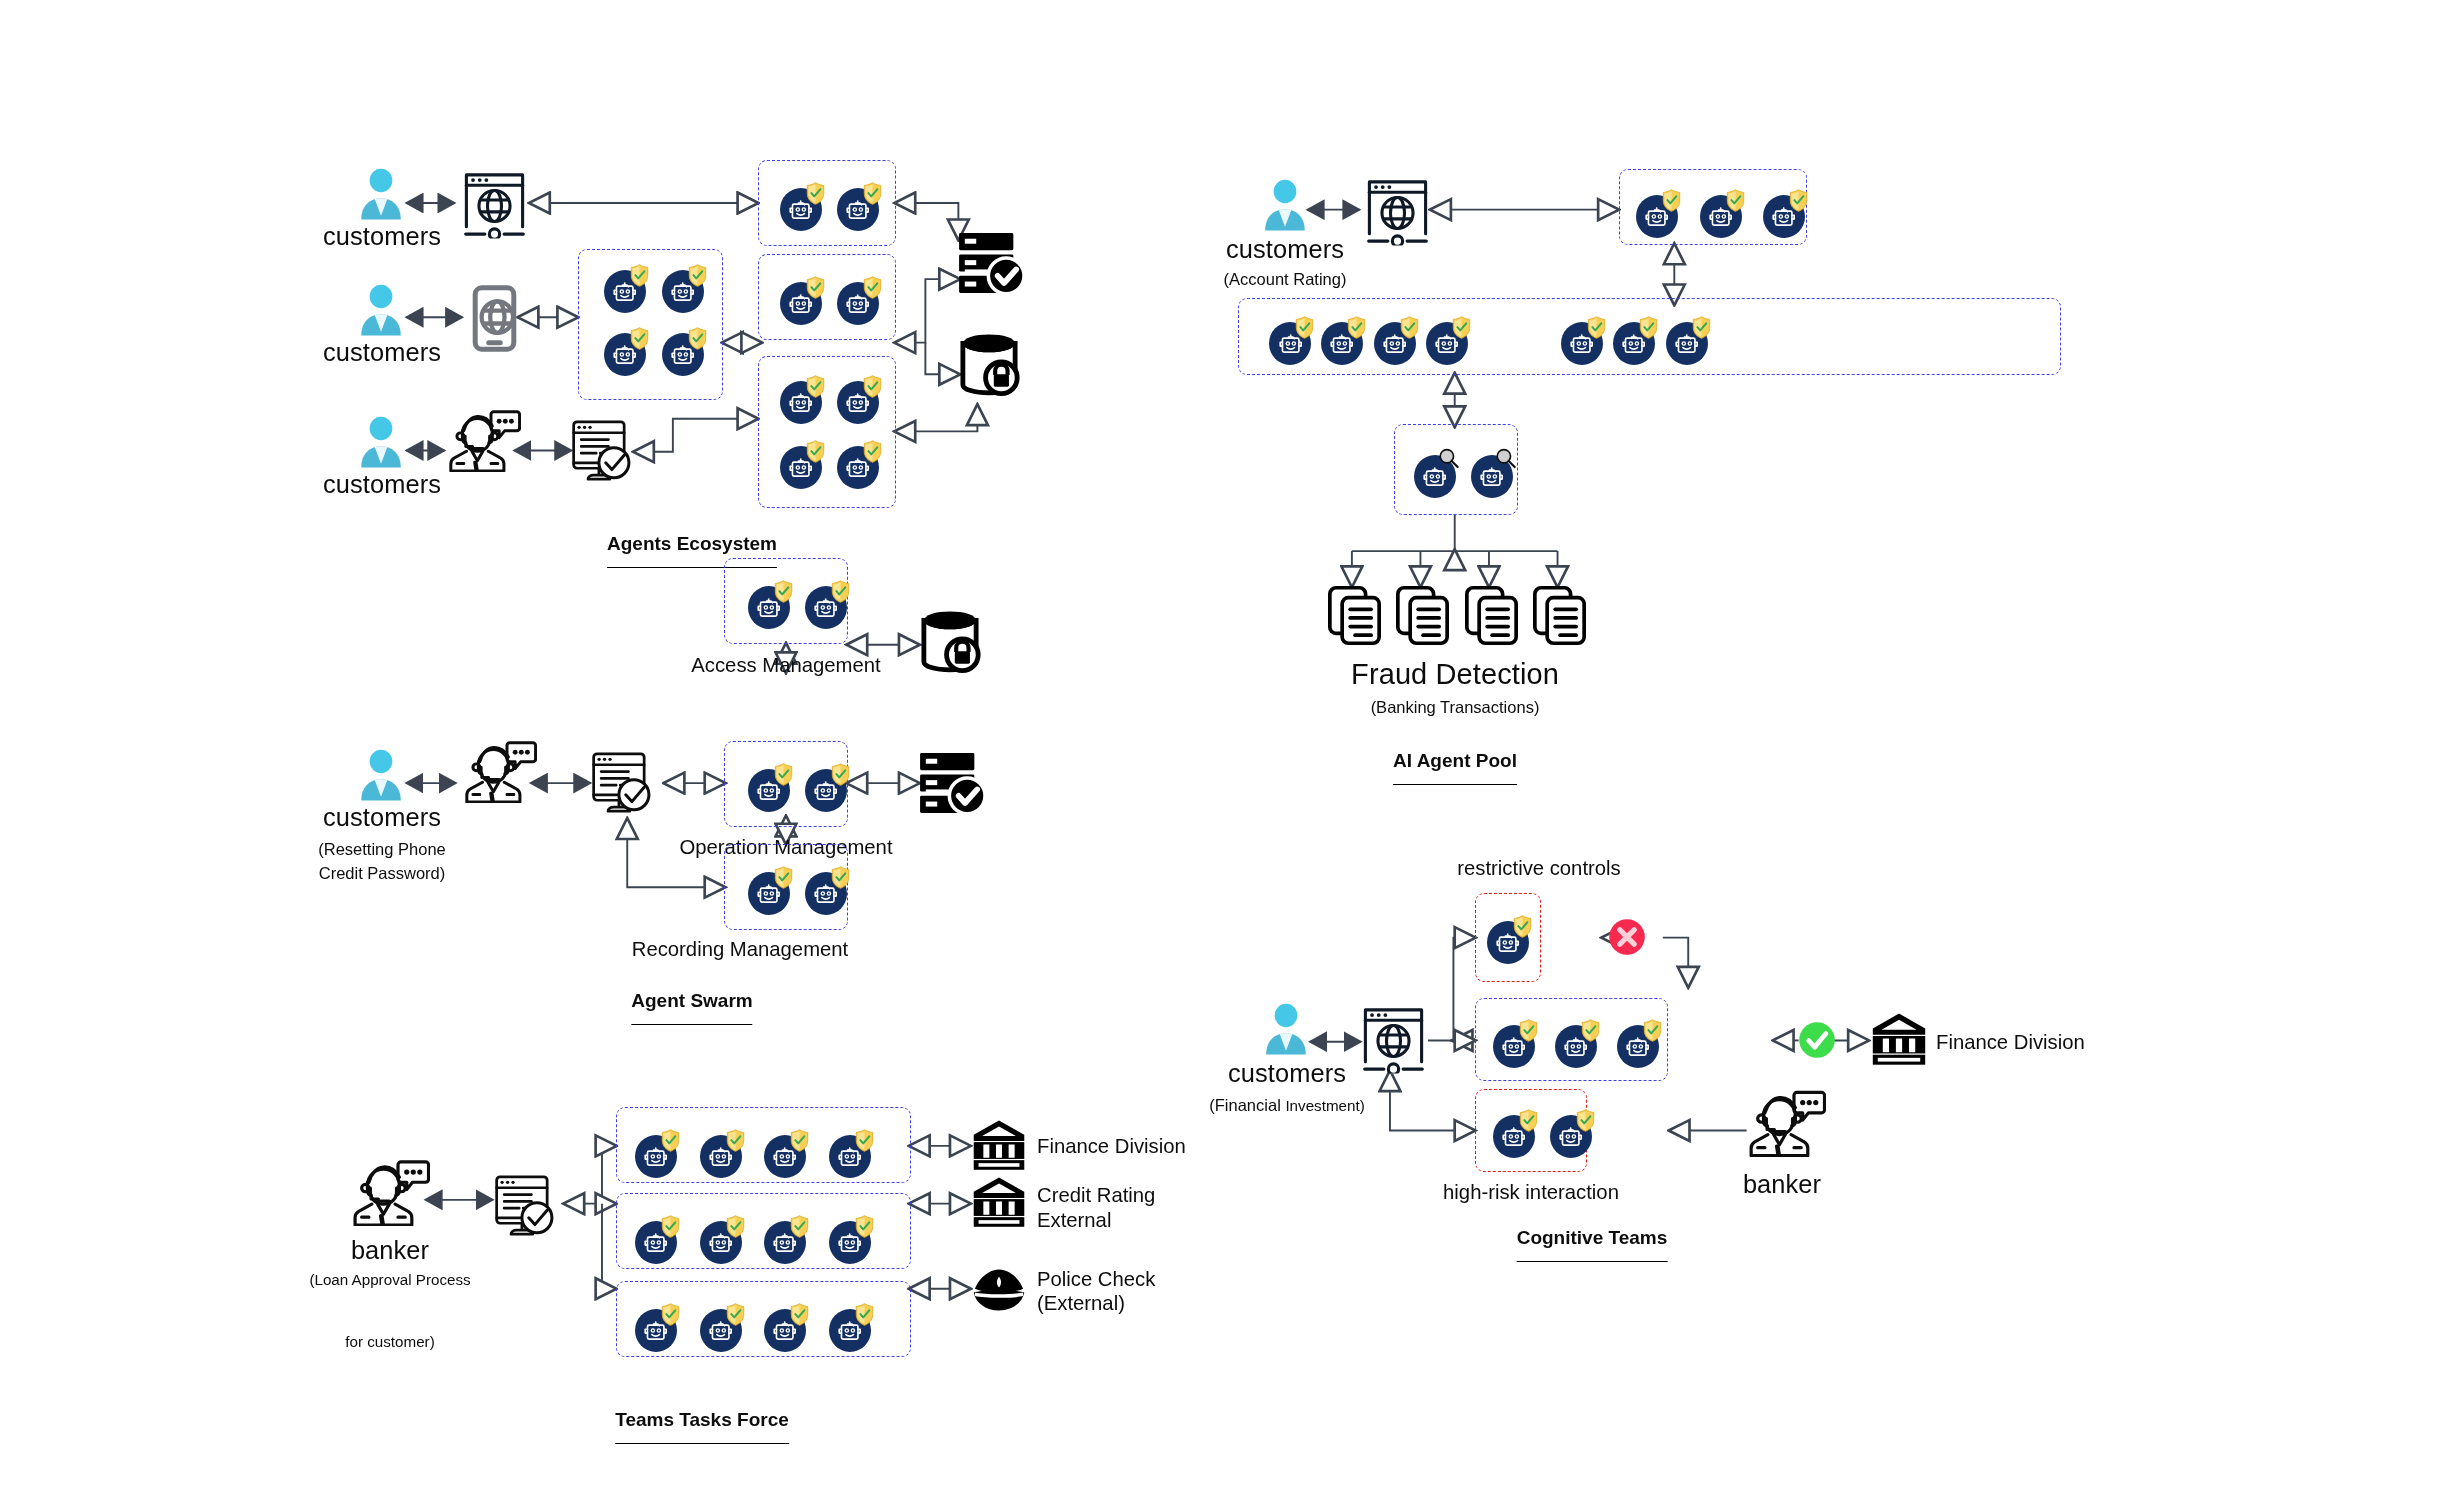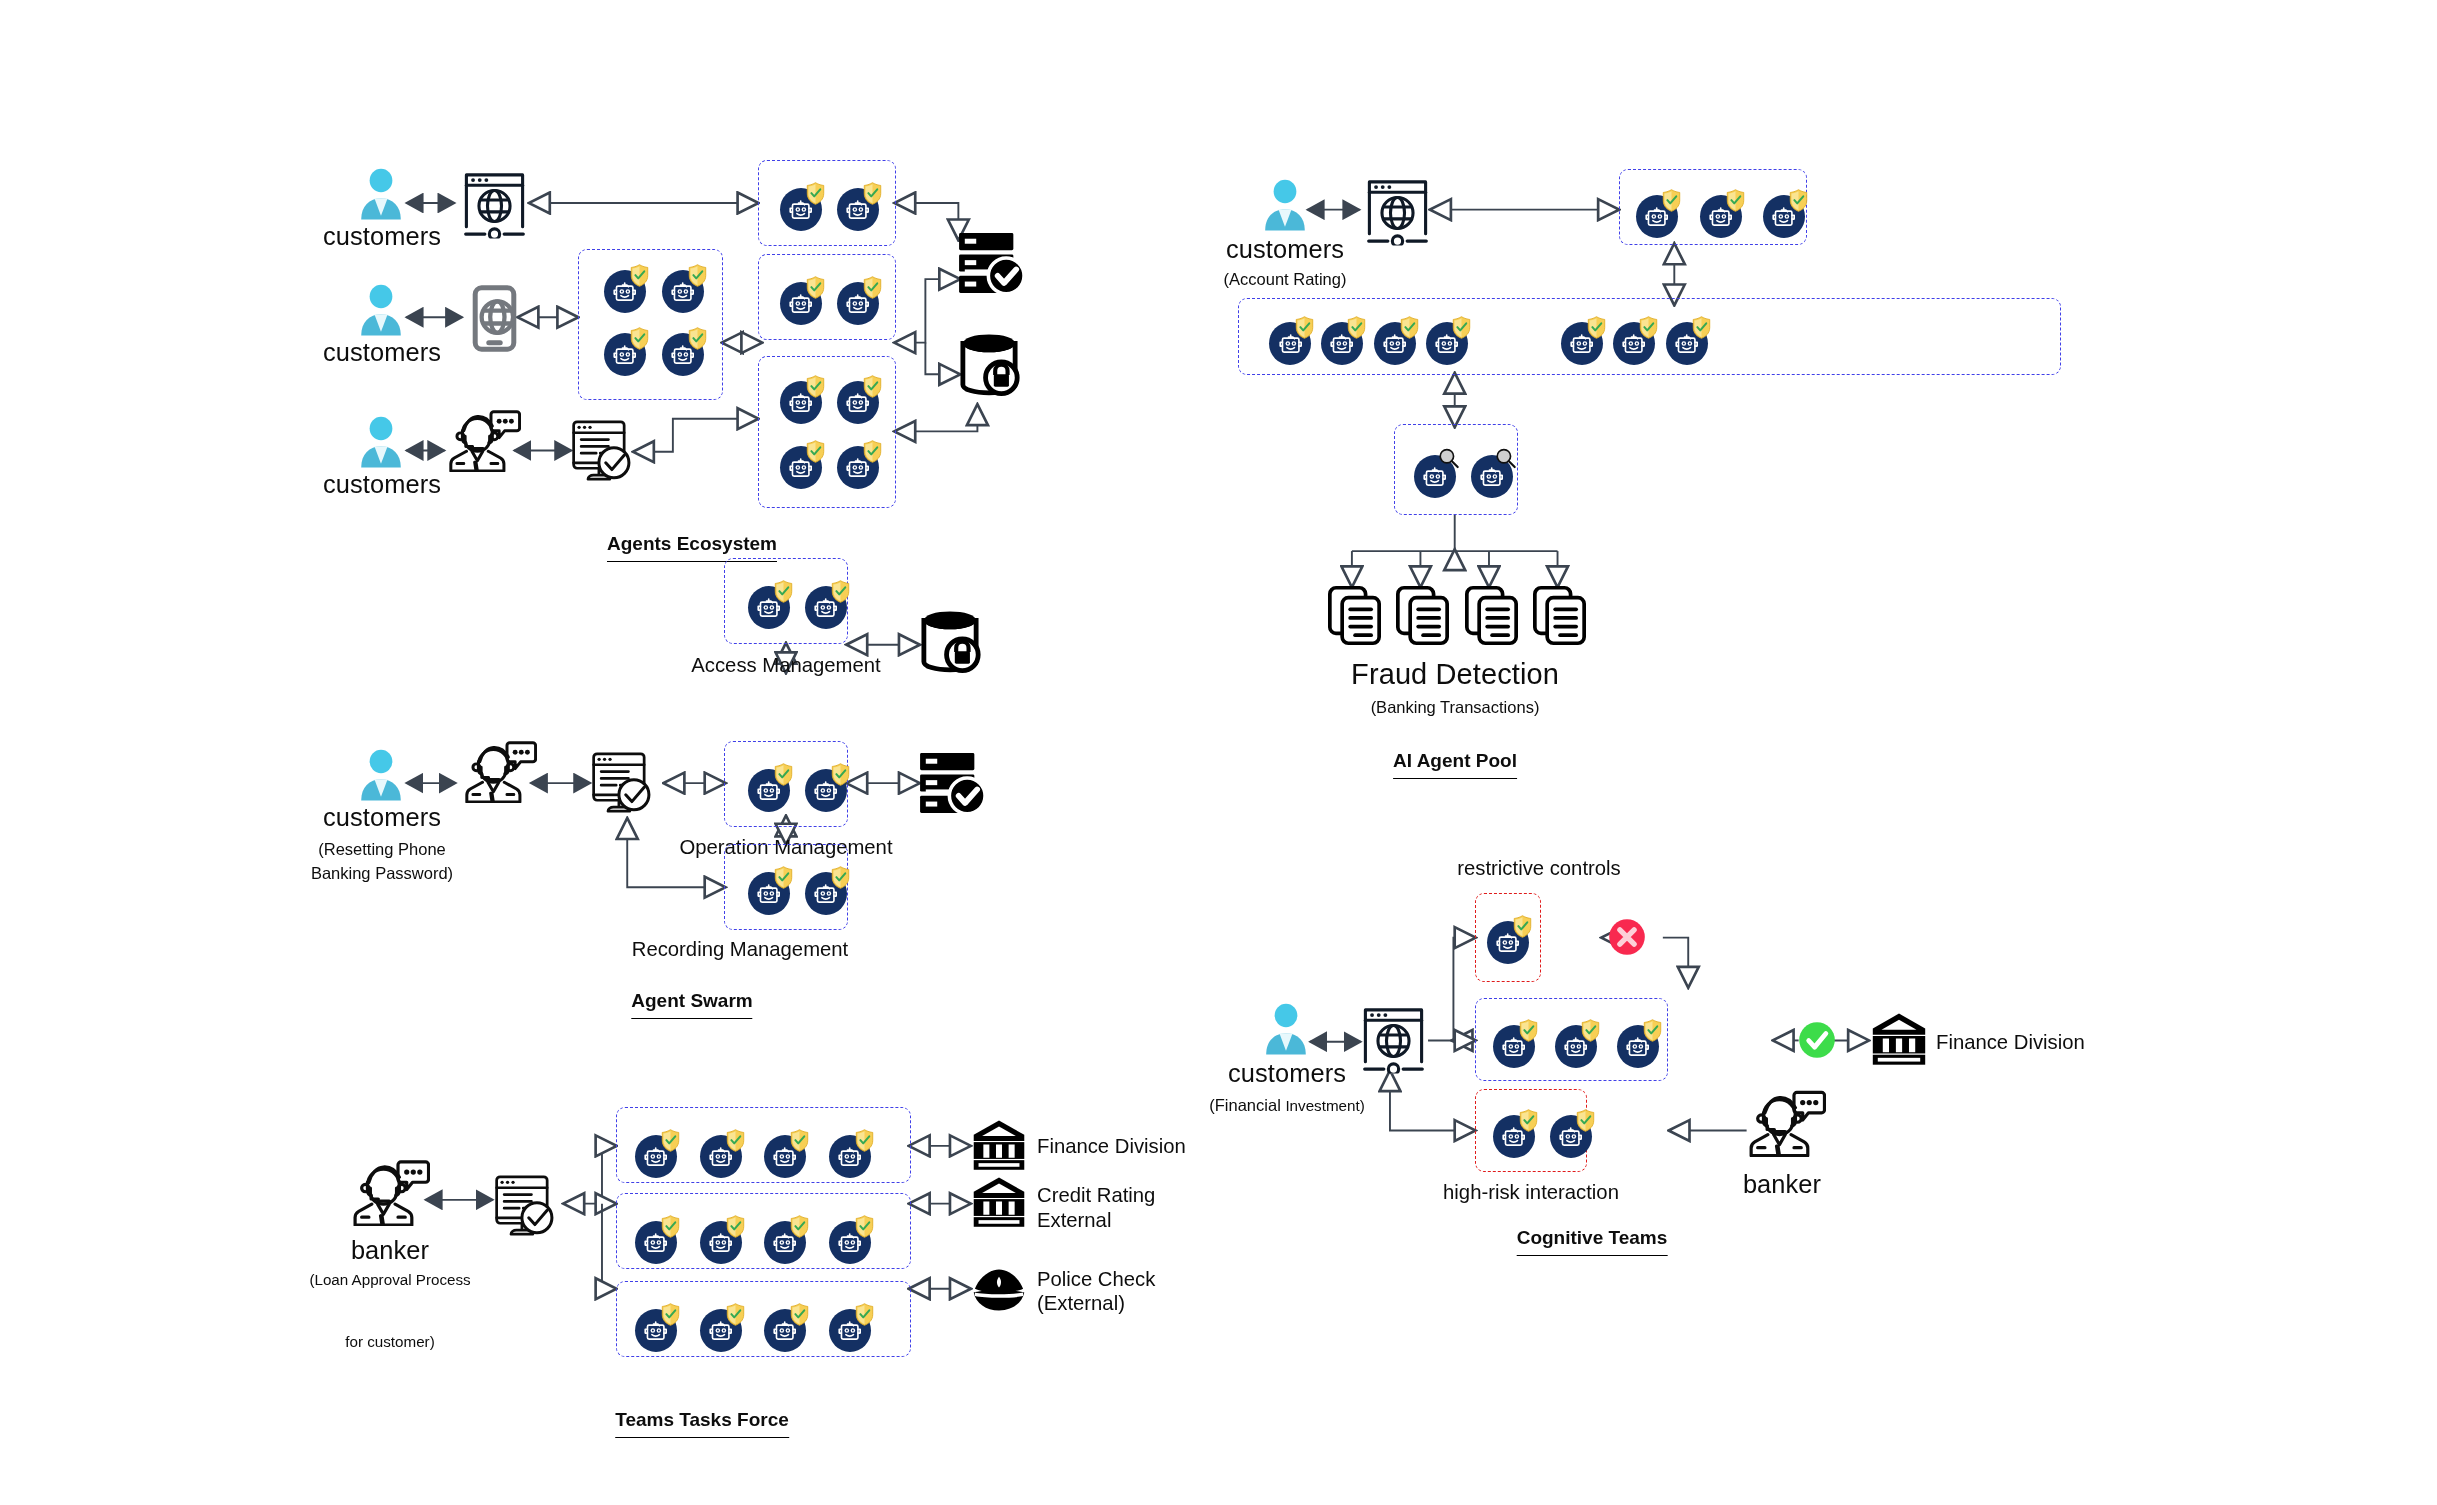--- a/index.html
+++ b/index.html
@@ -5,21 +5,21 @@
   html,body{margin:0;padding:0;background:#ffffff;}
   body{width:2438px;height:1505px;position:relative;overflow:hidden;
        font-family:"Liberation Sans","DejaVu Sans",sans-serif;color:#0d0d0d;}
   .abs{position:absolute;}
   
   .label-lg{font-size:25.4px;letter-spacing:0.1px;white-space:nowrap;}
   .label-md{font-size:20.3px;white-space:nowrap;}
   .label-sm{font-size:16.5px;white-space:nowrap;}
   .label-xs{font-size:15.2px;white-space:nowrap;}
   .section-title{font-size:19px;font-weight:bold;white-space:nowrap;
-       border-bottom:1.9px solid #000;padding-bottom:6px;}
+       border-bottom:1.9px solid #000;padding-bottom:12px;}
   .center{text-align:center;transform:translateX(-50%);}
   
   .grp{border:1.9px dashed #4040e8;border-radius:9px;box-sizing:border-box;}
   .grp-red{border:1.9px dashed #e01b1b;border-radius:9px;box-sizing:border-box;}
   
   .agent{position:absolute;width:42px;height:48px;}
   .agent .disc{position:absolute;left:0;top:5.1px;width:42px;height:43px;
       background:#143063;border-radius:50%;}
   .agent .face{position:absolute;left:8.3px;top:17px;width:25.4px;height:20.3px;}
   .agent .shield{position:absolute;right:-2.5px;top:-1.3px;width:19px;height:23px;}
@@ -410,21 +410,21 @@
     </g>
   </svg>
 
   <div class="abs" style="left:359px;top:178px;">
     <svg width="44" height="53" viewBox="0 0 70 84">
         <use href="#sym-person" width="70" height="84"></use>
       </svg>
   </div>
   <div class="abs center label-lg" style="left:382px;top:232px;">customers</div>
   <div class="abs center label-sm" style="left:382px;top:269px;">(Resetting Phone</div>
-  <div class="abs center label-sm" style="left:382px;top:293px;">Banking Password)</div>
+  <div class="abs center label-sm" style="left:382px;top:293px;">Credit Password)</div>
 
   <svg class="abs" style="left:462px;top:166px;" width="75" height="66" viewBox="0 0 118 104">
       <use href="#sym-support" width="118" height="104"></use>
     </svg>
   <svg class="abs" style="left:590px;top:180px;" width="66" height="63" viewBox="0 0 104 100">
       <use href="#sym-desktop" width="104" height="100"></use>
     </svg>
 
   <div class="abs grp" style="left:724px;top:-12.7px;width:124px;height:86px;"></div>
   <div class="abs center label-md" style="left:786px;top:83px;">Access Management</div>

